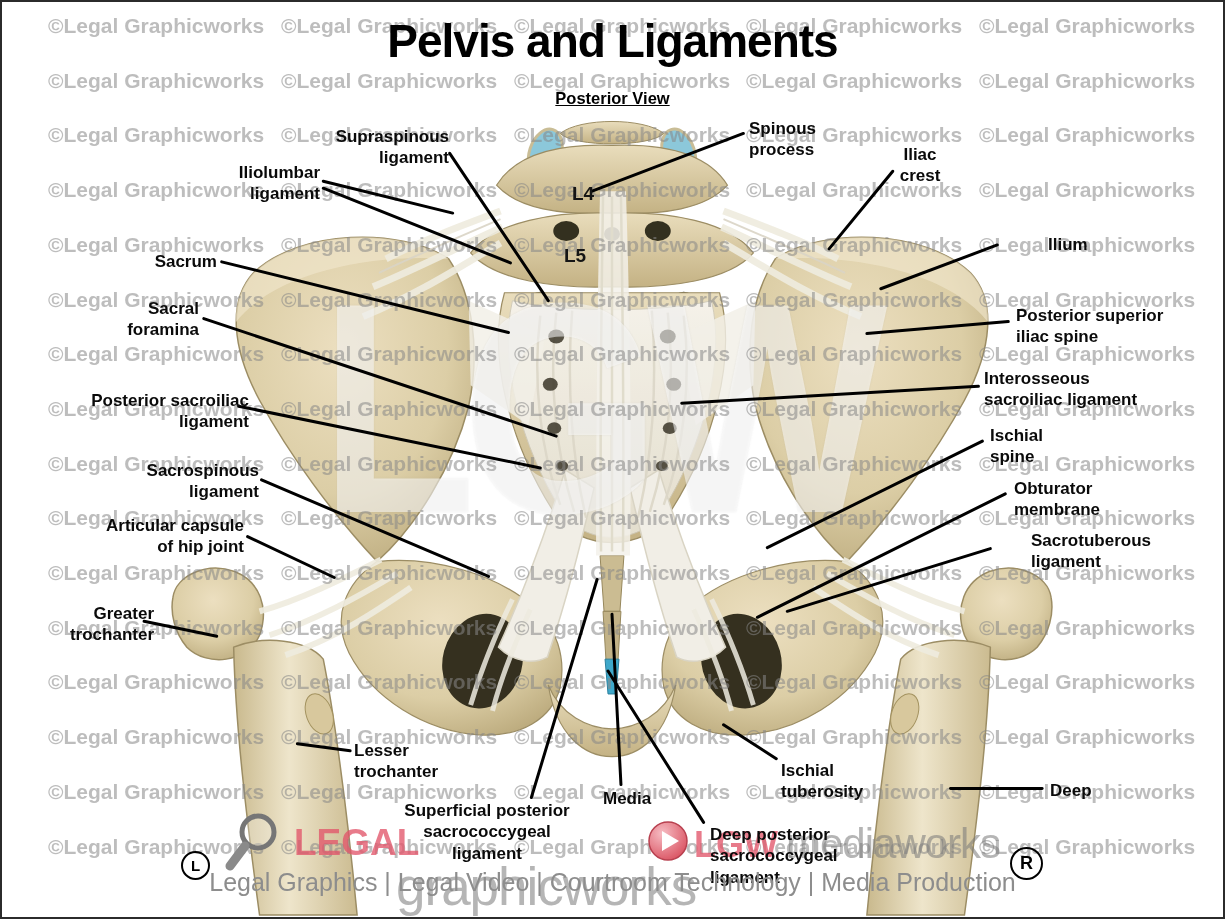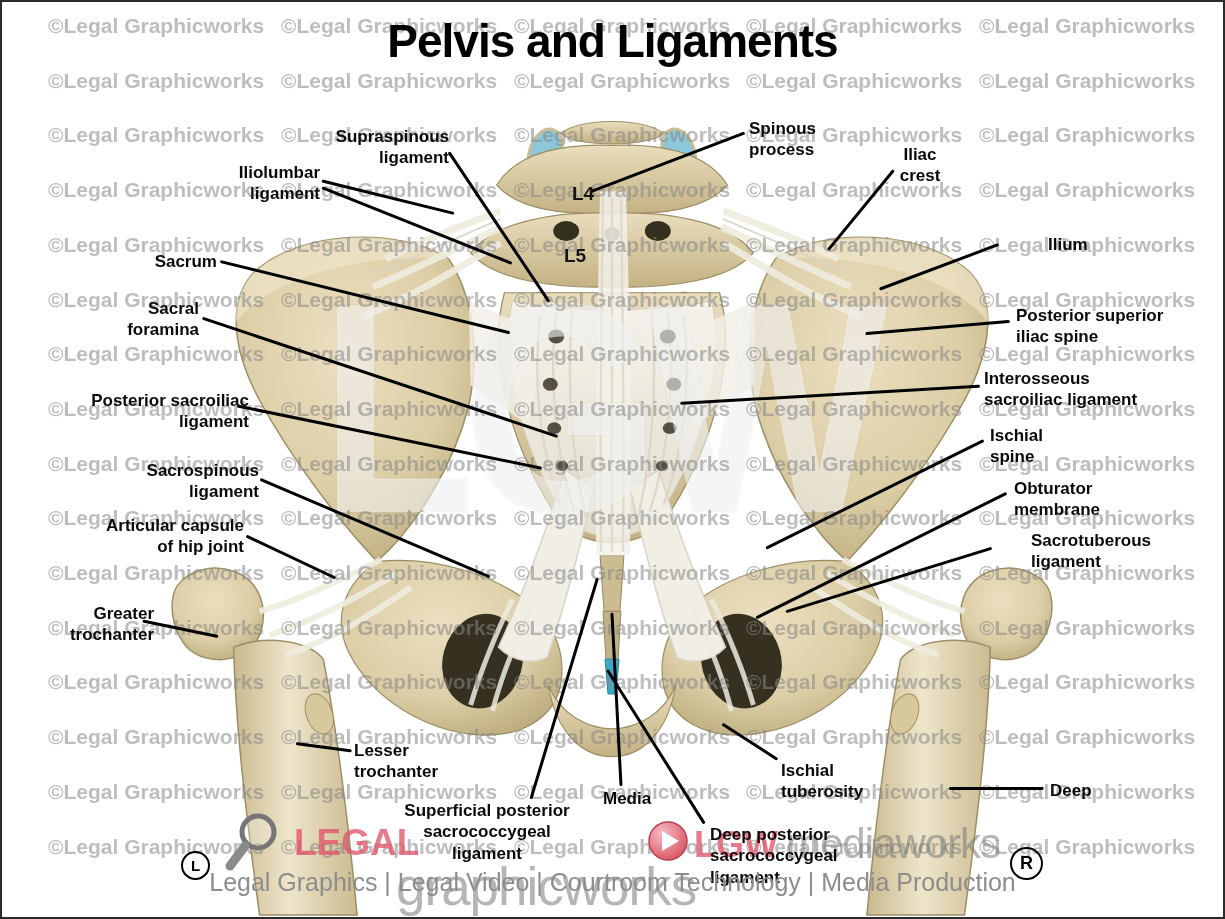--- a/index.html
+++ b/index.html
@@ -371,18 +371,19 @@
 sacrococcygeal
 ligament</div>
       <div class="anno left" style="left: 700px; top: 822px; margin-left: 8px;">Deep posterior
 sacrococcygeal
 ligament</div>
       <div class="vlabel" style="left: 570px; top: 181px;">L4</div>
       <div class="vlabel" style="left: 562px; top: 243px;">L5</div>
     </div>
 
   <div id="title">Pelvis and Ligaments</div>
+  <div id="subtitle">Posterior View</div>
 
   <div class="side-marker" id="marker-left">L</div>
   <div class="side-marker" id="marker-right">R</div>
 
   <div id="footer-tagline">Legal Graphics | Legal Video | Courtroom Technology | Media Production</div>
 </div>
 
 </body></html>

